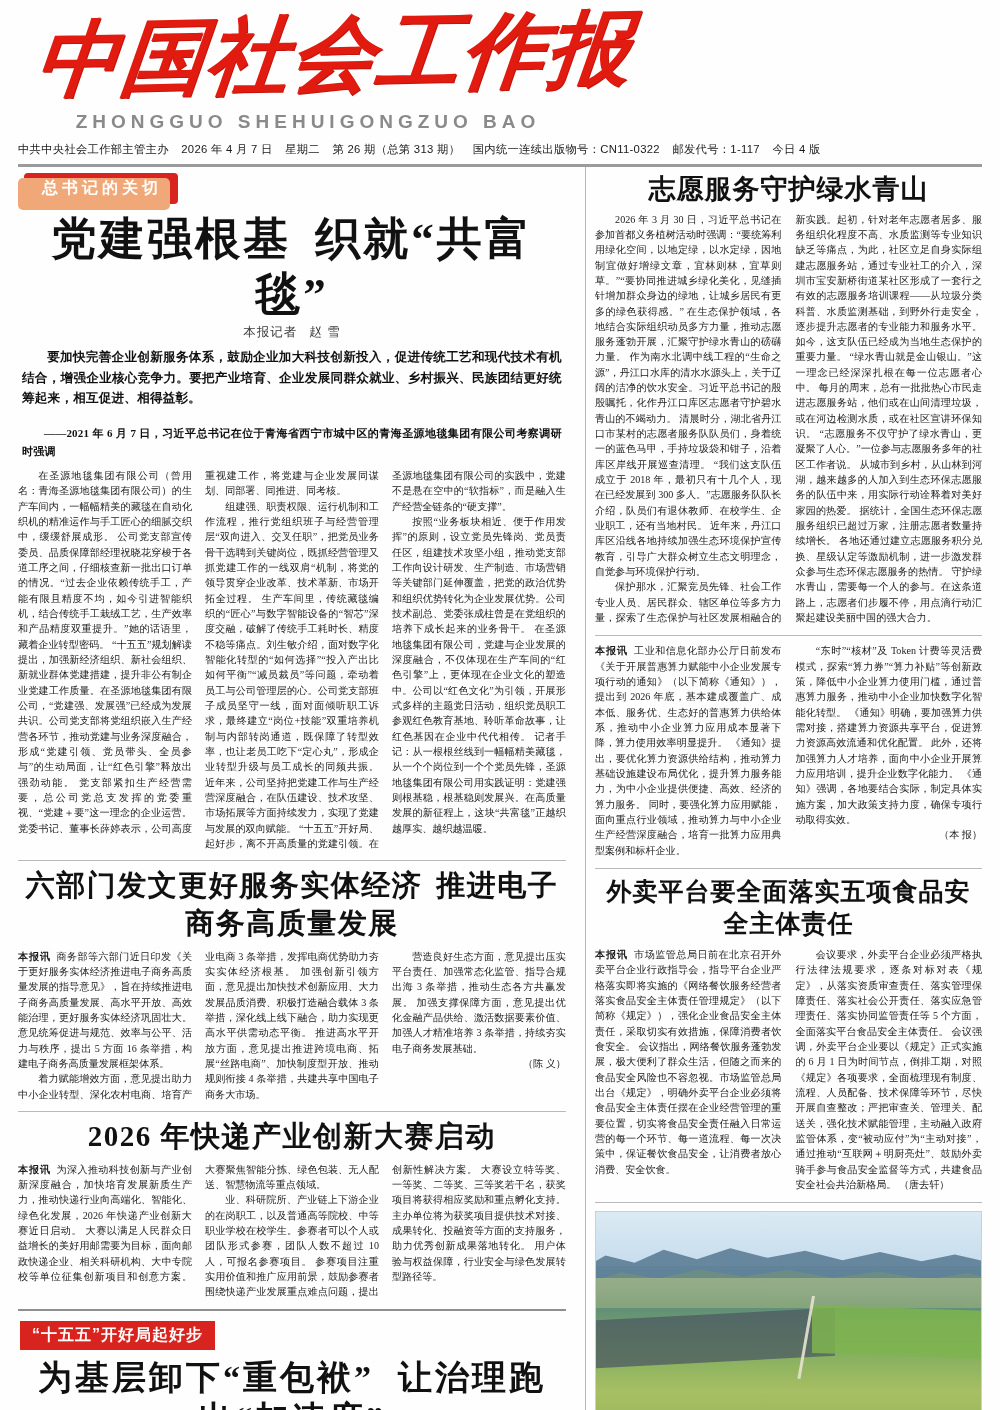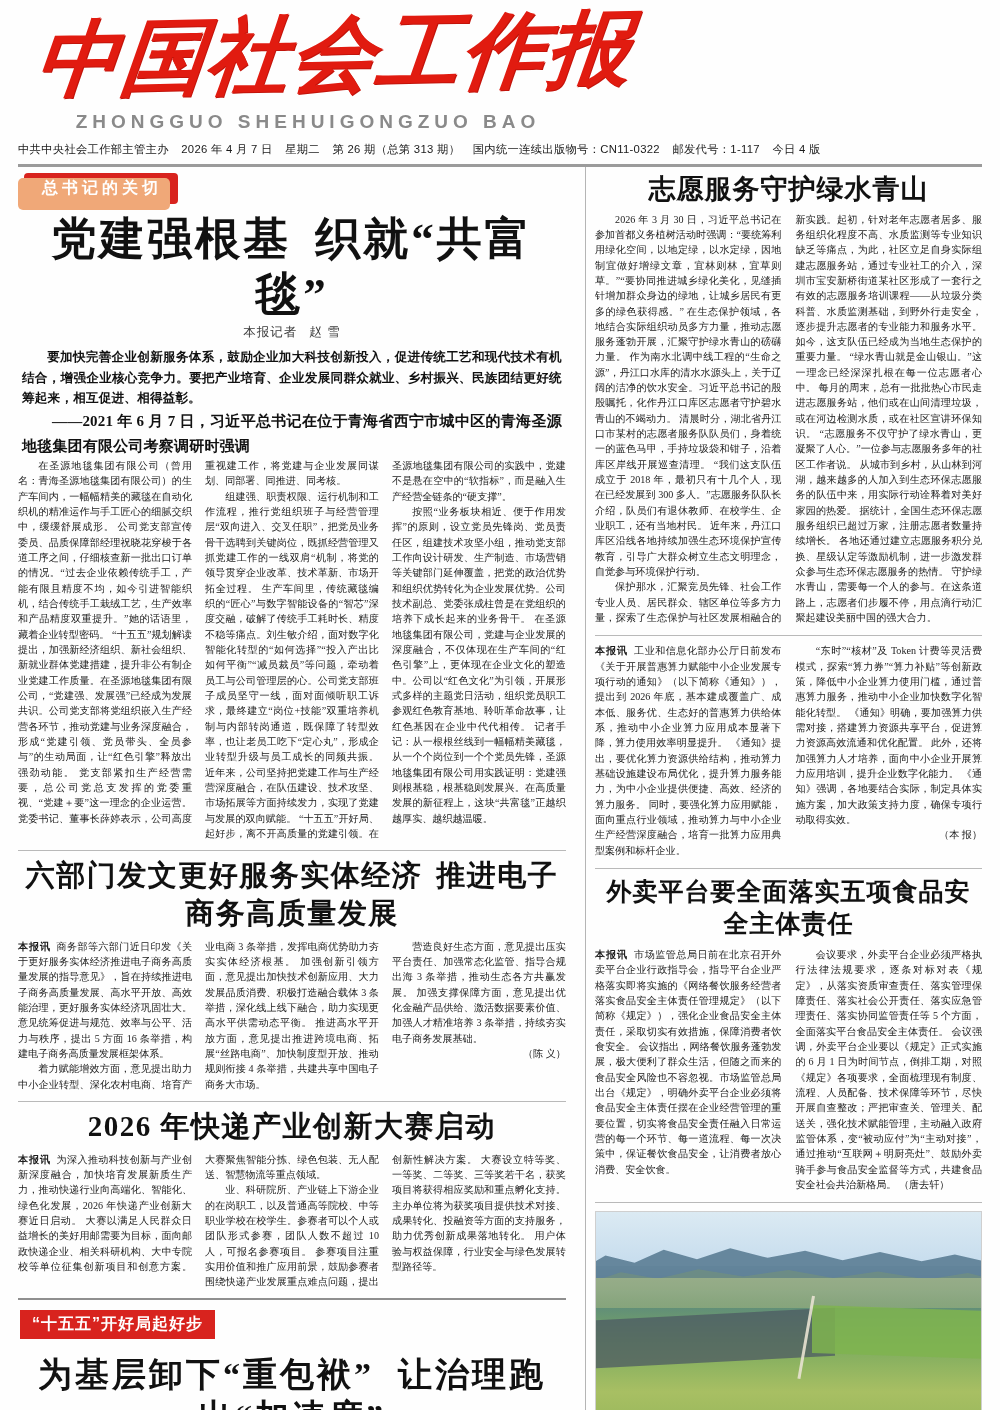--- a/index.html
+++ b/index.html
@@ -80,21 +80,21 @@
   }
   .badge-b {
     display:inline-block;
     background:#d8231e;
     color:#fff;
     font-family:"Liberation Sans","DejaVu Sans",sans-serif;
     font-weight:bold;
     font-size:16px;
     letter-spacing:1px;
     padding:4px 12px;
-    margin:4px 0 11px 2px;
+    margin:4px 0 3px 2px;
   }
 
   
   .hl-main {
     font-size:45px; font-weight:bold; text-align:center;
     letter-spacing:3px; line-height:1.22; margin:4px 0 2px 0;
     font-family:"Liberation Serif","DejaVu Serif",serif;
   }
   .hl-main .gap { display:inline-block; width:24px; }
   .hl-sec {
@@ -113,21 +113,21 @@
   }
   .byline .sp { display:inline-block; width:12px; }
 
   
   .lead {
     font-weight:bold; font-size:12.6px; line-height:1.62;
     text-align:justify; letter-spacing:.2px;
     margin:2px 4px 0 4px;
   }
   .lead p { margin:0; text-indent:2em; }
-  .lead .src { font-weight:bold; font-size:15px; text-indent:2em; margin-top:1px; display:block; }
+  .lead .src { font-weight:bold; font-size:11px; text-indent:2em; margin-top:17px; display:block; }
   .body3 { column-count:3; column-gap:13px; }
   .body2r { column-count:2; column-gap:14px; }
   .txt {
     font-size:10.1px; line-height:1.52; text-align:justify;
     letter-spacing:0px; color:#1b1b1b; margin:0;
   }
   .txt p { margin:0; text-indent:2em; }
   .txt p.lead-in { text-indent:0; }
   .tag { font-weight:bold; letter-spacing:.5px; }
 
@@ -194,21 +194,21 @@
         <div class="hl-main">
           <span>党建强根基</span><span class="gap"></span><span>织就“共富毯”</span>
         </div>
         <div class="byline">
           <span>本报记者</span><span class="sp"></span><span>赵  雪</span>
         </div>
         <div class="lead">
           <p>要加快完善企业创新服务体系，鼓励企业加大科技创新投入，促进传统工艺和现代技术有机结合，增强企业核心竞争力。要把产业培育、企业发展同群众就业、乡村振兴、民族团结更好统筹起来，相互促进、相得益彰。</p>
           <span class="src">——2021 年 6 月 7 日，习近平总书记在位于青海省西宁市城中区的青海圣源地毯集团有限公司考察调研时强调</span>
         </div>
-        <div class="body3 txt" style="">
+        <div class="body3 txt" style="margin-top:7px;">
           <p>在圣源地毯集团有限公司（曾用名：青海圣源地毯集团有限公司）的生产车间内，一幅幅精美的藏毯在自动化织机的精准运作与手工匠心的细腻交织中，缓缓舒展成形。
 公司党支部宣传委员、品质保障部经理祝晓花穿梭于各道工序之间，仔细核查新一批出口订单的情况。“过去企业依赖传统手工，产能有限且精度不均，如今引进智能织机，结合传统手工栽绒工艺，生产效率和产品精度双重提升。”她的话语里，藏着企业转型密码。
 “十五五”规划解读提出，加强新经济组织、新社会组织、新就业群体党建措建，提升非公有制企业党建工作质量。在圣源地毯集团有限公司，“党建强、发展强”已经成为发展共识。公司党支部将党组织嵌入生产经营各环节，推动党建与业务深度融合，形成“党建引领、党员带头、全员参与”的生动局面，让“红色引擎”释放出强劲动能。
 党支部紧扣生产经营需要，总公司党总支发挥的党委重视、“党建＋要”这一理念的企业运营。党委书记、董事长薛婷表示，公司高度重视建工作，将党建与企业发展同谋划、同部署、同推进、同考核。</p>
           <p>组建强、职责权限、运行机制和工作流程，推行党组织班子与经营管理层“双向进入、交叉任职”，把党员业务骨干选聘到关键岗位，既抓经营管理又抓党建工作的一线双肩“机制，将党的领导贯穿企业改革、技术革新、市场开拓全过程。
 生产车间里，传统藏毯编织的“匠心”与数字智能设备的“智芯”深度交融，破解了传统手工耗时长、精度不稳等痛点。刘生敏介绍，面对数字化智能化转型的“如何选择”“投入产出比如何平衡”“减员裁员”等问题，牵动着员工与公司管理层的心。公司党支部班子成员坚守一线，面对面倾听职工诉求，最终建立“岗位+技能”双重培养机制与内部转岗通道，既保障了转型效率，也让老员工吃下“定心丸”，形成企业转型升级与员工成长的同频共振。
 近年来，公司坚持把党建工作与生产经营深度融合，在队伍建设、技术攻坚、市场拓展等方面持续发力，实现了党建与发展的双向赋能。
 “十五五”开好局、起好步，离不开高质量的党建引领。在圣源地毯集团有限公司的实践中，党建不是悬在空中的“软指标”，而是融入生产经营全链条的“硬支撑”。</p>
           <p>按照“业务板块相近、便于作用发挥”的原则，设立党员先锋岗、党员责任区，组建技术攻坚小组，推动党支部工作向设计研发、生产制造、市场营销等关键部门延伸覆盖，把党的政治优势和组织优势转化为企业发展优势。公司技术副总、党委张成柱曾是在党组织的培养下成长起来的业务骨干。
 在圣源地毯集团有限公司，党建与企业发展的深度融合，不仅体现在生产车间的“红色引擎”上，更体现在企业文化的塑造中。公司以“红色文化”为引领，开展形式多样的主题党日活动，组织党员职工参观红色教育基地、聆听革命故事，让红色基因在企业中代代相传。

